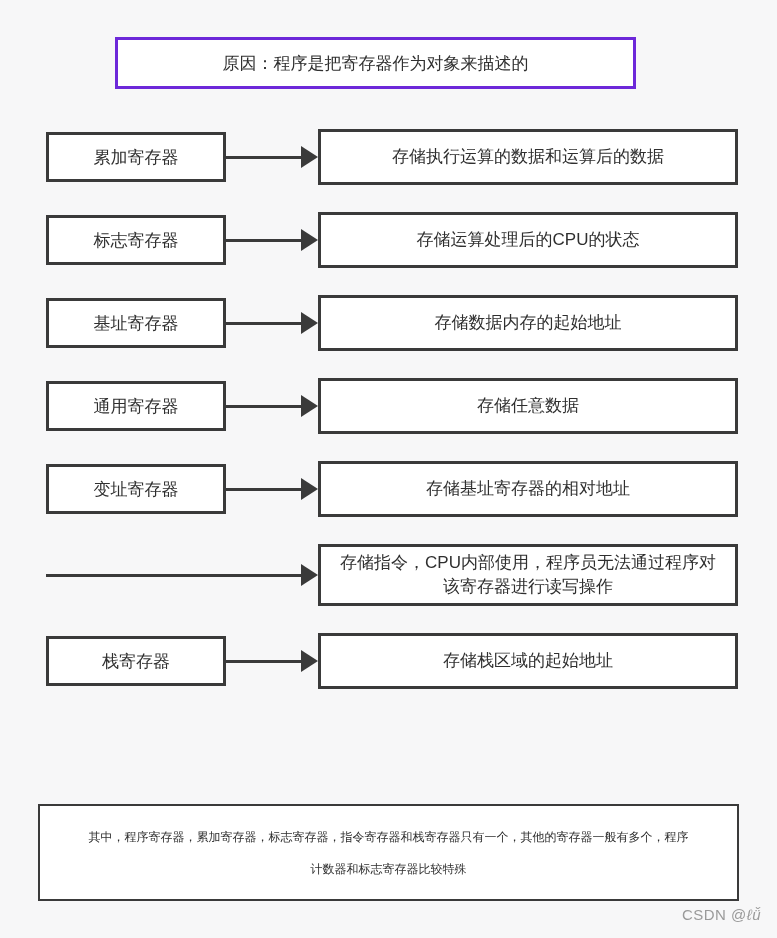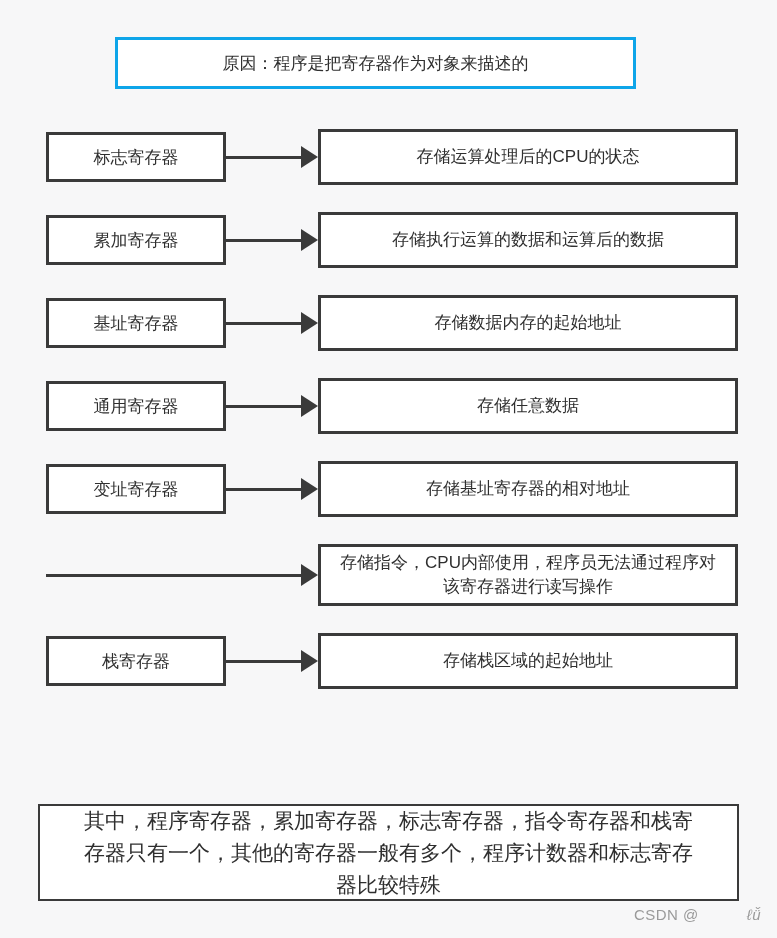--- a/index.html
+++ b/index.html
@@ -8,21 +8,21 @@
     width:777px; height:938px;
     background:#f7f7f8;
     font-family:"Liberation Sans","DejaVu Sans",sans-serif;
     color:#2f2f2f;
     overflow:hidden;
   }
   .title-box {
     position:absolute; left:115px; top:37px;
     width:521px; height:52px;
     background:#ffffff;
-    border:3px solid #0ea5e9;
+    border:3px solid #6d28d9;
     box-sizing:border-box;
     display:flex; align-items:center; justify-content:center;
     font-size:17px;
   }
   .rows {
     position:absolute; left:0; top:129px; width:777px;
     display:flex; flex-direction:column; gap:27px;
   }
   .row {
     display:flex; align-items:center;
@@ -57,63 +57,63 @@
     padding:4px 12px;
   }
   .note-box {
     position:absolute; left:38px; top:804px;
     width:701px; height:97px;
     background:#ffffff;
     border:2px solid #3a3a3a;
     box-sizing:border-box;
     display:flex; align-items:center; justify-content:center;
     text-align:center;
-    font-size:21px; line-height:32px;
+    font-size:12px; line-height:32px;
     padding:0 44px;
   }
   .watermark {
     position:absolute; right:16px; top:906px;
     color:#9a9a9a; font-size:15px;
     letter-spacing:0.5px;
   }
-  .wm-user { font-style:italic;margin-left:48px; }
+  .wm-user { font-style:italic; }
 </style>
 </head>
 <body>
 
 <div class="canvas">
 
   <div class="title-box">
     <span>原因：程序是把寄存器作为对象来描述的</span>
   </div>
 
   <div class="rows">
     <div class="row">
       <div class="reg-box">
+        <span>累加寄存器</span>
+      </div>
+      <div class="arrow">
+        <div class="arrow-line"></div>
+        <div class="arrow-head"></div>
+      </div>
+      <div class="desc-box">
+        <span>存储执行运算的数据和运算后的数据</span>
+      </div>
+    </div>
+
+    <div class="row">
+      <div class="reg-box">
         <span>标志寄存器</span>
       </div>
       <div class="arrow">
         <div class="arrow-line"></div>
         <div class="arrow-head"></div>
       </div>
       <div class="desc-box">
         <span>存储运算处理后的CPU的状态</span>
-      </div>
-    </div>
-
-    <div class="row">
-      <div class="reg-box">
-        <span>累加寄存器</span>
-      </div>
-      <div class="arrow">
-        <div class="arrow-line"></div>
-        <div class="arrow-head"></div>
-      </div>
-      <div class="desc-box">
-        <span>存储执行运算的数据和运算后的数据</span>
       </div>
     </div>
 
 
     <div class="row">
       <div class="reg-box">
         <span>基址寄存器</span>
       </div>
       <div class="arrow">
         <div class="arrow-line"></div>

